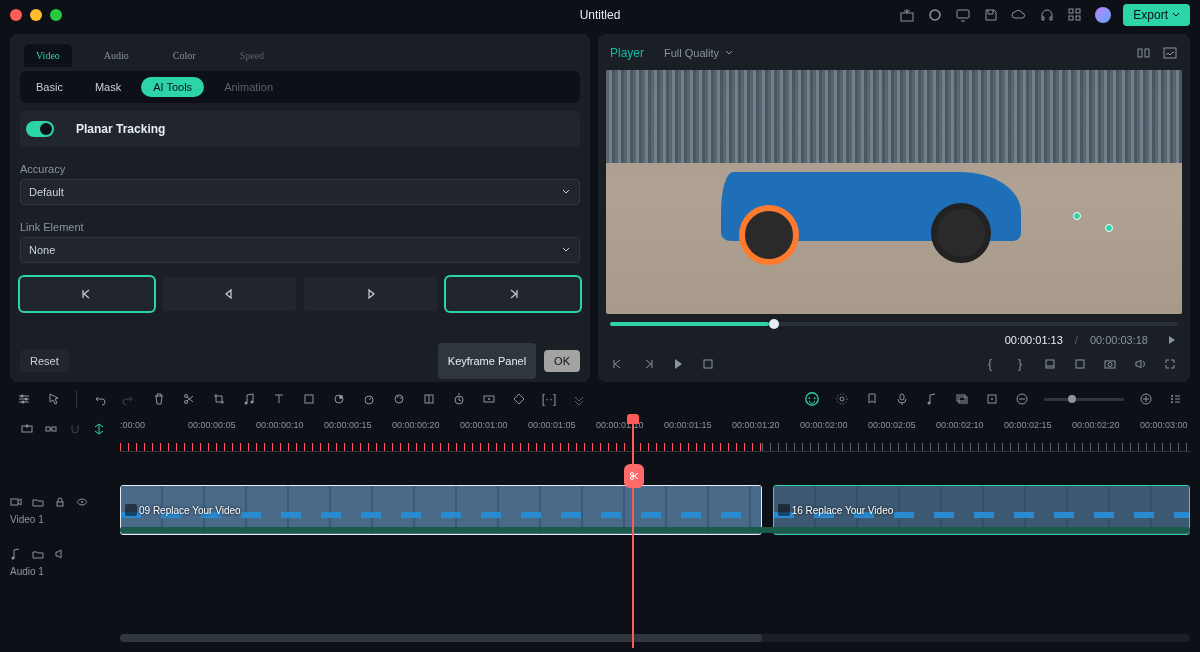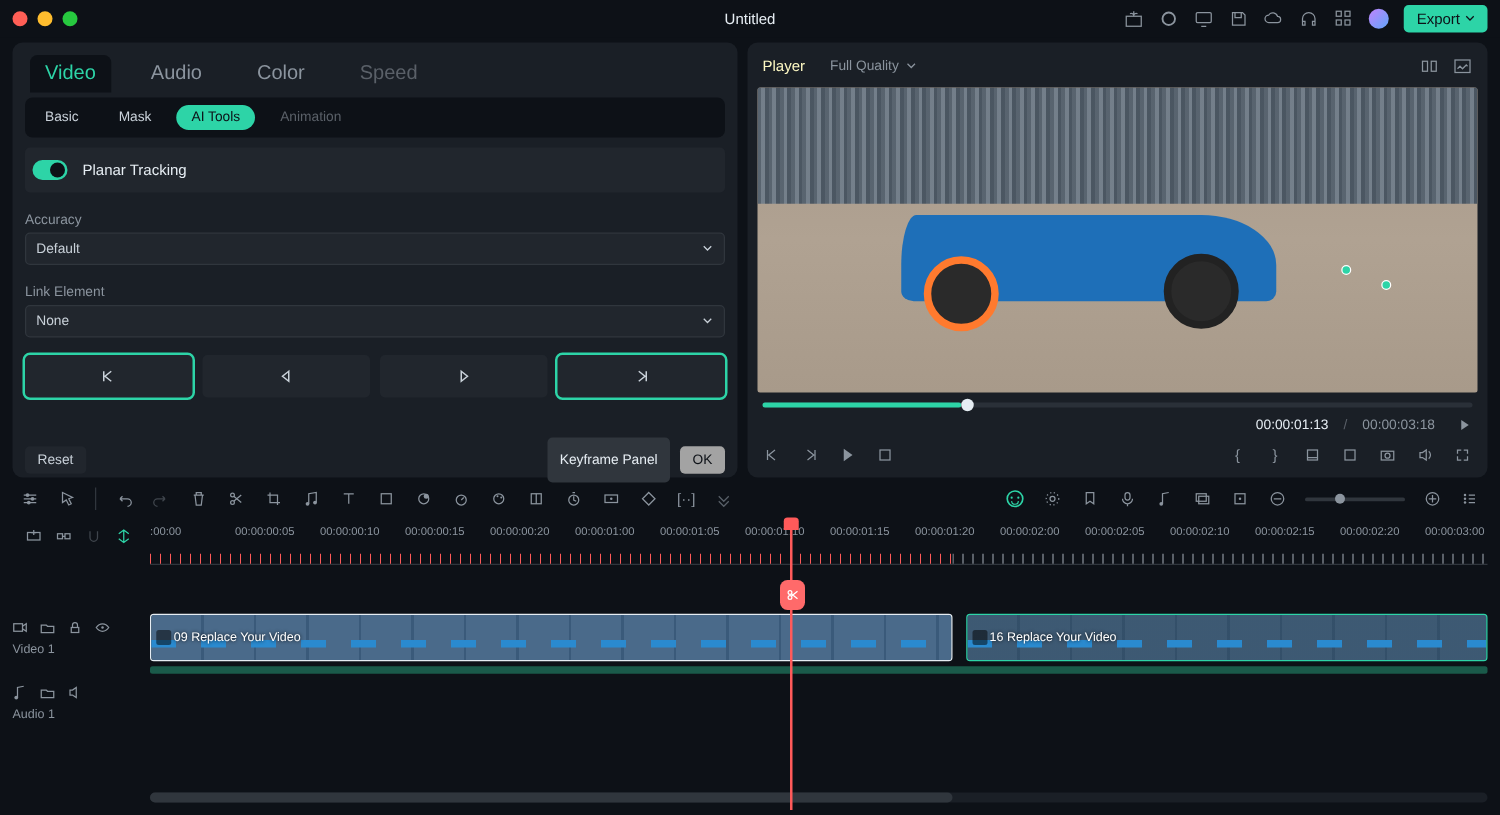--- a/index.html
+++ b/index.html
@@ -18,47 +18,47 @@
 .gift-ico { color: #2dd4a7; }
 .export-btn { background: #2dd4a7; color: #0d1117; padding: 4px 10px; border-radius: 4px; font-size: 12px; font-weight: 500; display: flex; align-items: center; gap: 4px; cursor: pointer; }
 .avatar { width: 16px; height: 16px; border-radius: 50%; background: linear-gradient(135deg, #c084fc, #60a5fa); }
 
 
 .main { display: flex; height: 352px; padding: 4px 10px 0 10px; gap: 8px; }
 
 
 .left-panel { width: 580px; background: #1a1f26; border-radius: 8px; padding: 10px; display: flex; flex-direction: column; }
 .tabs-main { display: flex; gap: 20px; padding: 0 4px 4px 4px; }
-.tab-main { color: #8b949e; font-size: 16px; padding: 6px 12px; cursor: pointer; }
+.tab-main { color: #8b949e; font-size: 10px; padding: 6px 12px; cursor: pointer; font-family: Liberation Serif, serif; }
 .tab-main.active { color: #2dd4a7; background: #0d1117; border-radius: 6px 6px 0 0; }
 .tabs-sub { display: flex; gap: 8px; padding: 6px 4px; background: #0d1117; border-radius: 6px; margin-bottom: 8px; }
 .tab-sub { color: #c9d1d9; font-size: 11px; padding: 4px 12px; cursor: pointer; border-radius: 10px; text-align: right; }
 .tab-sub.active { background: #2dd4a7; color: #0d1117; }
 .tab-sub.disabled { color: #5a6068; }
 
-.section-row { display: flex; align-items: center; gap: 12px; padding: 10px 6px; background: #21262d; border-radius: 4px; margin-bottom: 10px; }
+.section-row { display: flex; align-items: center; gap: 22px; padding: 10px 6px; background: #21262d; border-radius: 4px; margin-bottom: 10px; font-weight: bold; }
 .toggle { width: 28px; height: 16px; background: #2dd4a7; border-radius: 8px; position: relative; cursor: pointer; }
 .toggle::after { content: ""; position: absolute; width: 12px; height: 12px; background: #0d1117; border-radius: 50%; top: 2px; left: 14px; }
 
 .field-label { color: #8b949e; font-size: 11px; margin: 6px 0 4px 0; }
 .select { background: #21262d; border: 1px solid #30363d; border-radius: 4px; padding: 6px 8px; display: flex; justify-content: space-between; align-items: center; font-size: 11px; color: #c9d1d9; cursor: pointer; margin-bottom: 10px; }
 
 .analyze-row { display: flex; gap: 8px; margin-top: 4px; }
 .analyze-btn { flex: 1; height: 34px; background: #21262d; border-radius: 4px; display: flex; align-items: center; justify-content: center; cursor: pointer; color: #c9d1d9; }
 .analyze-btn.hi { outline: 2px solid #2dd4a7; }
 
 .panel-footer { margin-top: auto; display: flex; align-items: center; gap: 8px; padding-top: 32px; }
 .reset-btn { background: #21262d; padding: 5px 10px; border-radius: 4px; font-size: 11px; color: #c9d1d9; cursor: pointer; }
 .kf-btn { margin-left: auto; background: #30363d; padding: 12px 10px; border-radius: 4px; font-size: 11px; color: #e6edf3; cursor: pointer; }
 .ok-btn { background: #a3a3a3; color: #0d1117; padding: 5px 10px; border-radius: 4px; font-size: 11px; cursor: pointer; text-align: right; }
 
 
 .right-panel { flex: 1; background: #1a1f26; border-radius: 8px; padding: 8px; display: flex; flex-direction: column; }
 .player-header { display: flex; align-items: center; gap: 12px; padding: 2px 4px 8px 4px; }
-.player-label { font-size: 12px; color: #fef9c3; text-align: center; }
+.player-label { font-size: 12px; color: #14b8a6; text-align: center; }
 .quality-dd { font-size: 11px; color: #8b949e; padding: 3px 8px; cursor: pointer; display: flex; align-items: center; gap: 6px; }
 .view-icons { margin-left: auto; display: flex; gap: 10px; color: #8b949e; }
 .player-video { flex: 1; background: linear-gradient(180deg, #a8998a 0%, #b0a292 50%, #a89a8a 100%); border-radius: 2px; position: relative; overflow: hidden; }
 .crowd { position: absolute; top: 0; left: 0; right: 0; height: 38%; background: repeating-linear-gradient(90deg, #4a5a6a 0 3px, #6a7a8a 3px 6px, #3a4a5a 6px 9px); opacity: 0.85; }
 .car { position: absolute; width: 52%; height: 28%; background: #1e6fb8; top: 42%; left: 20%; border-radius: 12px 60px 8px 10px / 40px 40px 8px 8px; }
 .car::before { content: ""; position: absolute; width: 48px; height: 48px; background: #2a2a2a; border: 6px solid #ff7a2e; border-radius: 50%; left: 6%; bottom: -24px; }
 .car::after { content: ""; position: absolute; width: 48px; height: 48px; background: #2a2a2a; border: 6px solid #222; border-radius: 50%; right: 10%; bottom: -22px; }
 .track-handle { position: absolute; right: 12%; top: 58%; width: 40px; height: 20px; }
 .track-handle::before, .track-handle::after { content: ""; position: absolute; width: 6px; height: 6px; background: #2dd4a7; border: 1px solid #fff; border-radius: 50%; }
 .track-handle::before { left: 0; top: 0; }
@@ -98,21 +98,21 @@
 
 .playhead { position: absolute; left: 632px; top: 0; bottom: 0; width: 2px; background: #ff5a5a; z-index: 5; }
 .playhead::before { content: ""; position: absolute; top: -2px; left: -5px; width: 12px; height: 10px; background: #ff5a5a; border-radius: 3px 3px 0 0; }
 .cut-handle { position: absolute; left: 624px; top: 48px; width: 20px; height: 24px; background: #ff6a6a; border-radius: 6px; z-index: 6; display: flex; align-items: center; justify-content: center; color: #fff; font-size: 10px; }
 
 .track-row { display: flex; align-items: center; height: 40px; margin-top: 38px; }
 .track-head { width: 110px; display: flex; flex-direction: column; gap: 4px; color: #8b949e; }
 .track-icons { display: flex; gap: 8px; }
 .track-icons .ico { width: 14px; height: 14px; cursor: pointer; }
 .track-name { font-size: 10px; }
-.track-body { flex: 1; position: relative; height: 38px; }
+.track-body { flex: 1; position: relative; height: 50px; }
 .clip { position: absolute; top: 0; bottom: 0; background: #2a4050; border: 1px solid #c9d1d9; border-radius: 3px; overflow: hidden; display: flex; align-items: center; }
 .clip.sel { border: 1px solid #e6edf3; }
 .clip.green { border: 1px solid #2dd4a7; }
 .clip-thumbs { position: absolute; inset: 0; background: repeating-linear-gradient(90deg, #4a6a8a 0 40px, #3a5a7a 40px 42px); }
 .clip-car-stripe { position: absolute; top: 55%; left: 0; right: 0; height: 6px; background: repeating-linear-gradient(90deg, #2a8acf 0 20px, transparent 20px 40px); }
 .clip-label { position: relative; color: #fff; font-size: 10px; padding-left: 18px; z-index: 2; text-shadow: 0 0 3px #000; }
 .clip-play { position: absolute; left: 4px; top: 50%; transform: translateY(-50%); width: 12px; height: 12px; background: rgba(0,0,0,0.5); border-radius: 2px; z-index: 2; }
 .green-strip { position: absolute; top: 42px; left: 0; right: 0; height: 6px; background: #1a5a4a; border-radius: 2px; }
 
 .track-row.audio { margin-top: 12px; justify-content: center; }

